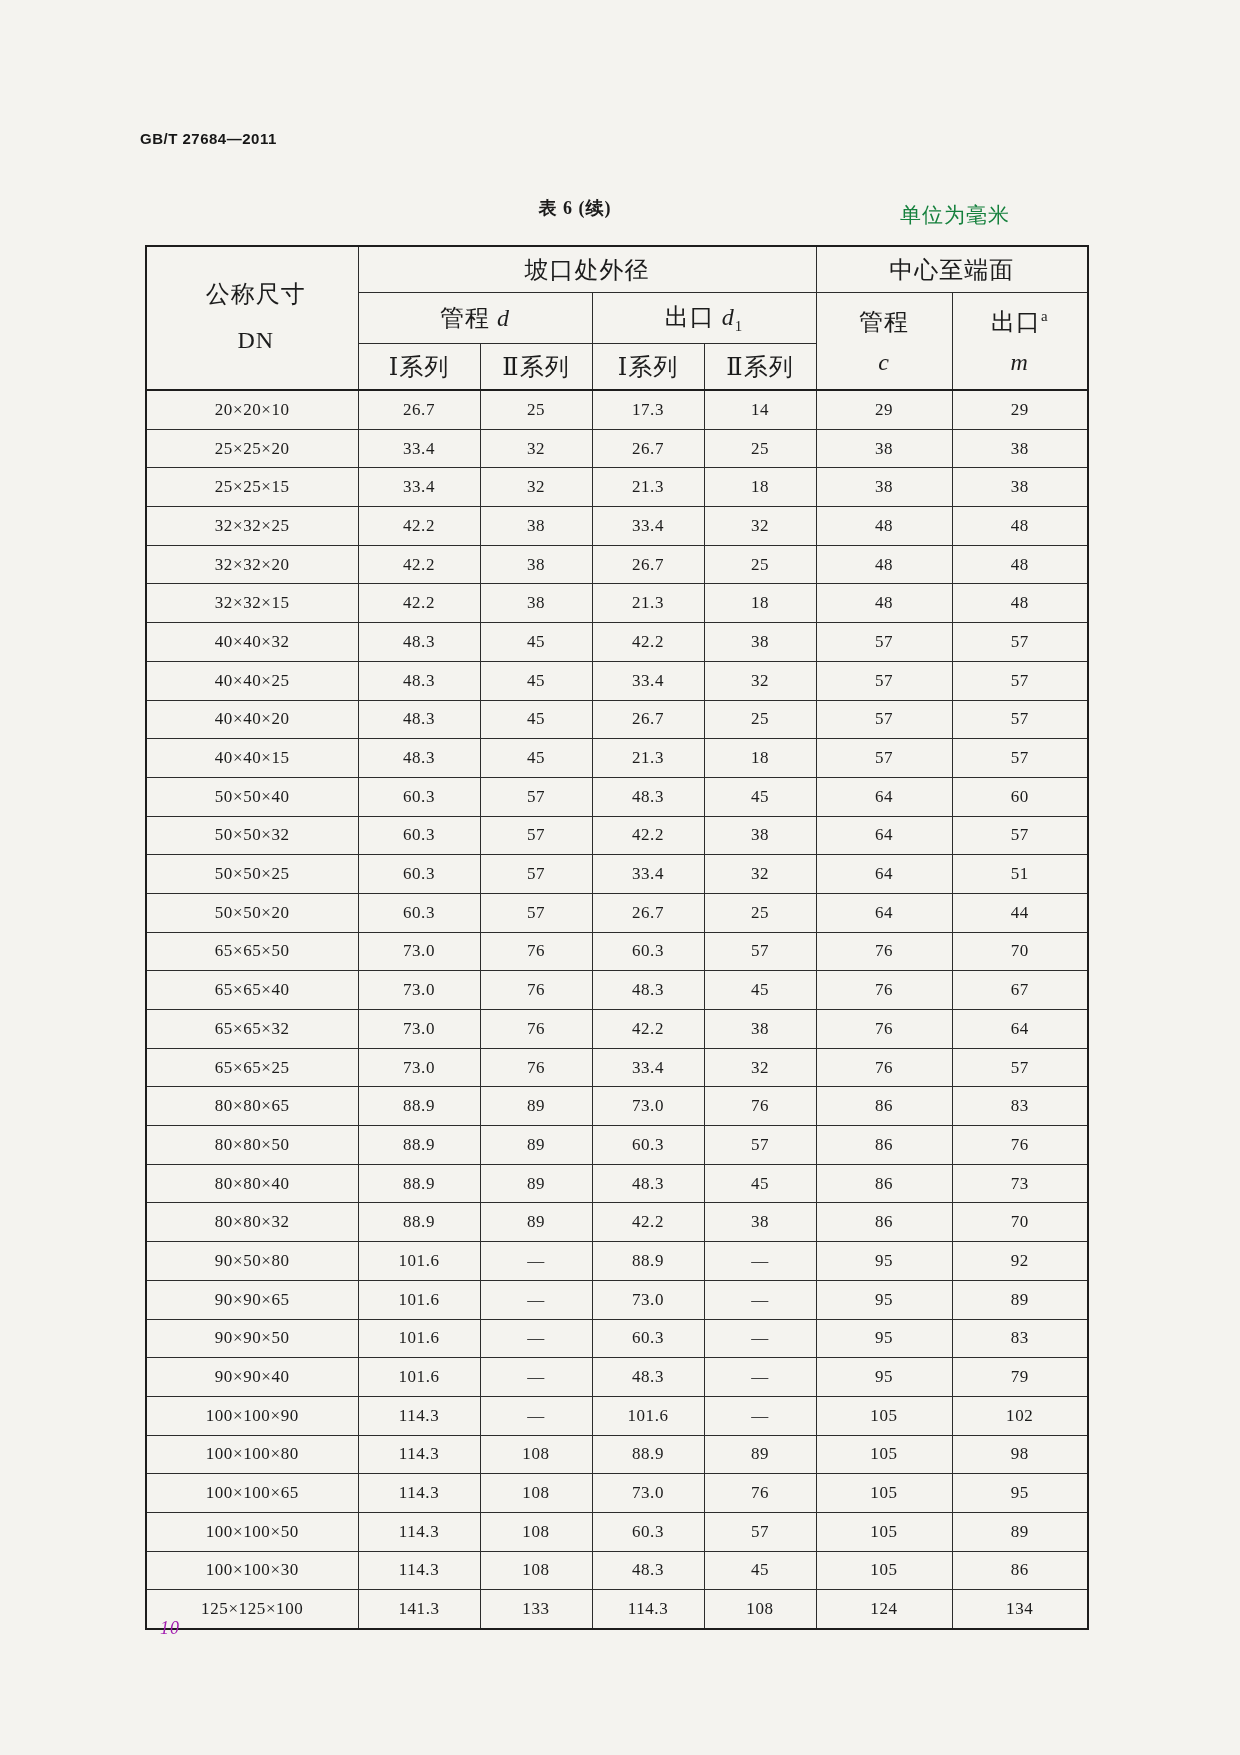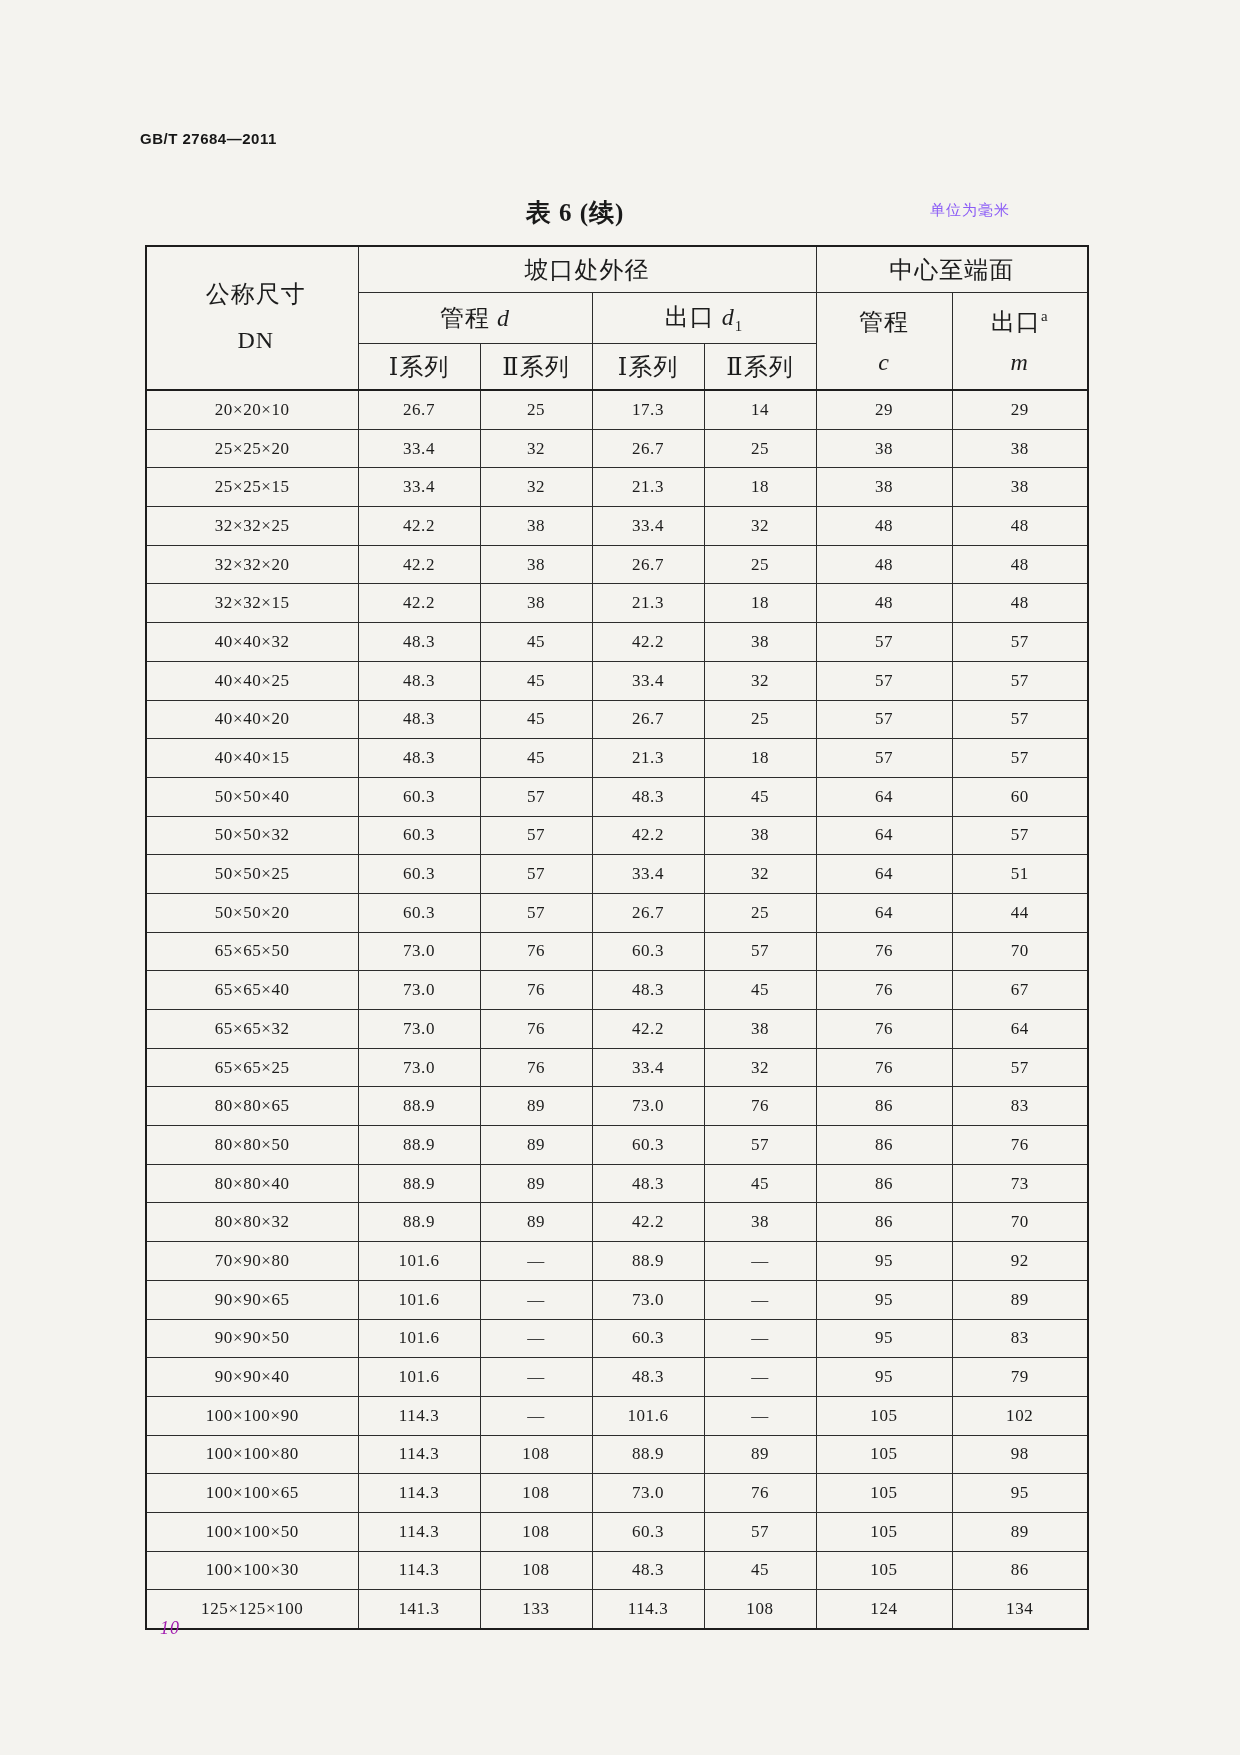--- a/index.html
+++ b/index.html
@@ -26,32 +26,32 @@
     font-size: 15px;
     letter-spacing: 0.5px;
     color: #161616;
   }
   .table-title {
     position: absolute;
     left: 145px;
     width: 860px;
     top: 196px;
     text-align: center;
-    font-size: 25px;
+    font-size: 18px;
     font-weight: bold;
     letter-spacing: 1px;
     color: #1a1a1a;
   }
   .unit-note {
     position: absolute;
     right: 230px;
     top: 201px;
-    font-size: 15px;
+    font-size: 21px;
     letter-spacing: 1px;
-    color: #8b5cf6;
+    color: #15803d;
   }
   .std-table {
     position: absolute;
     left: 145px;
     top: 245px;
     width: 942px;
     border-collapse: collapse;
     table-layout: fixed;
     font-size: 17px;
     color: #1c1c1c;
@@ -354,21 +354,21 @@
         <tr>
           <td>80×80×32</td>
           <td>88.9</td>
           <td>89</td>
           <td>42.2</td>
           <td>38</td>
           <td>86</td>
           <td>70</td>
         </tr>
         <tr>
-          <td>70×90×80</td>
+          <td>90×50×80</td>
           <td>101.6</td>
           <td>—</td>
           <td>88.9</td>
           <td>—</td>
           <td>95</td>
           <td>92</td>
         </tr>
         <tr>
           <td>90×90×65</td>
           <td>101.6</td>

